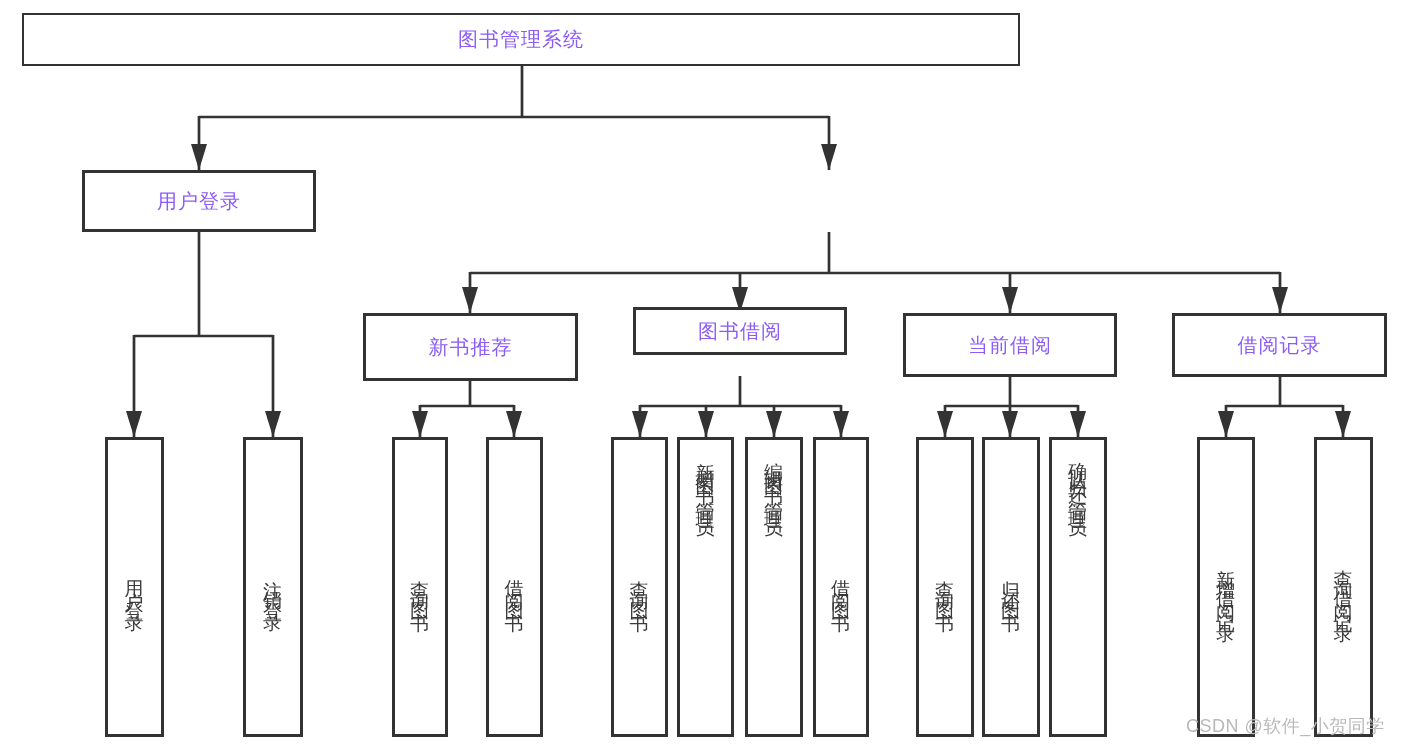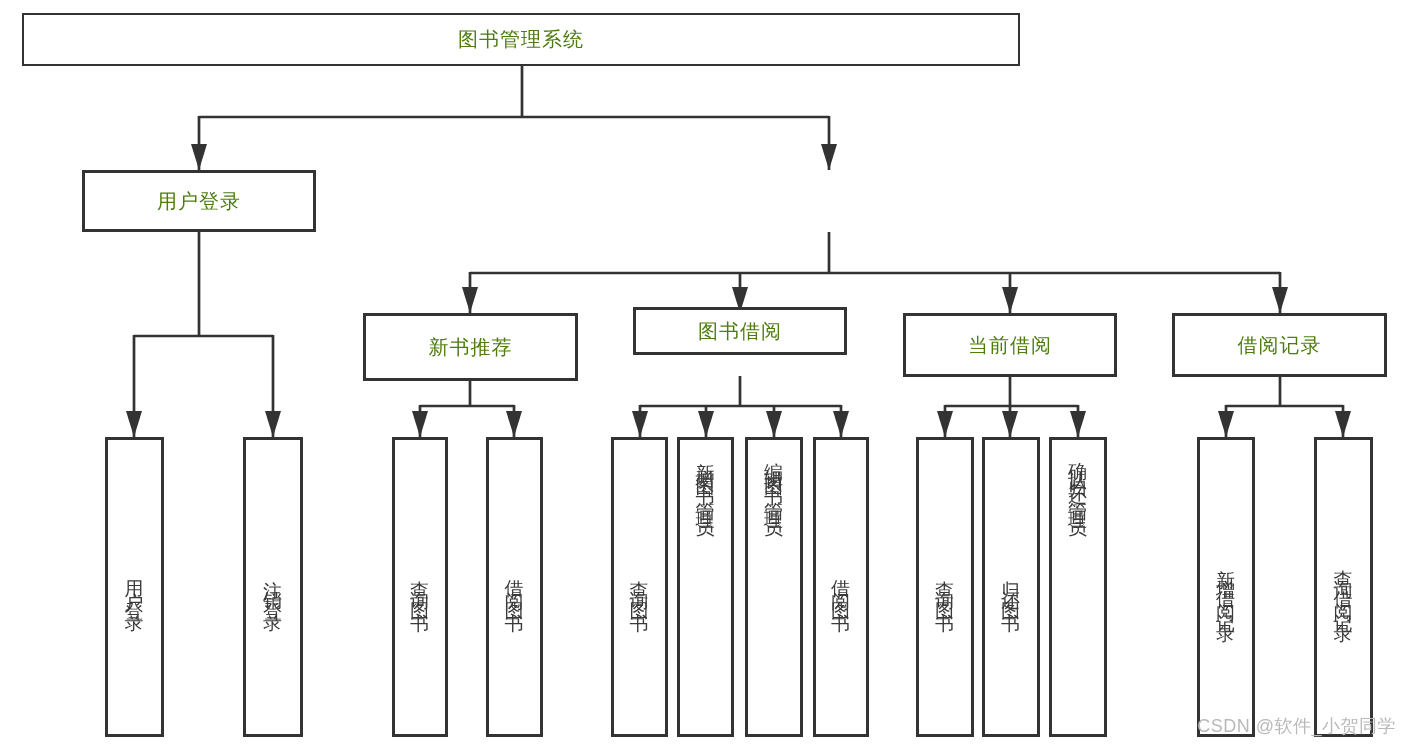--- a/index.html
+++ b/index.html
@@ -19,39 +19,39 @@
     border:3px solid #333333;
     display:flex;
     align-items:center;
     justify-content:center;
     color:#3a3a3a;
   }
   .box.root{border-width:2px;}
   .hlabel{
     font-size:20px;
     letter-spacing:1px;
-    color:#4d7c0f;
+    color:#8b5cf6;
     white-space:nowrap;
   }
   .leaf .vtext{
     writing-mode:vertical-rl;
     text-orientation:mixed;
     font-size:19px;
     letter-spacing:11px;
     color:#3a3a3a;
     line-height:1;
   }
   .leaf.from-top{align-items:flex-start;}
   .leaf.from-top .vtext{padding-top:7px;letter-spacing:8px;}
   .watermark{
     position:absolute;
     z-index:5;
     left:1186px;top:714px;
     width:210px;
-    text-align:right;
+    text-align:left;
     font-size:18px;
     letter-spacing:0.5px;
     color:#b9b9b9;
     white-space:nowrap;
   }
 </style>
 </head>
 <body>
 
 <div class="stage">

